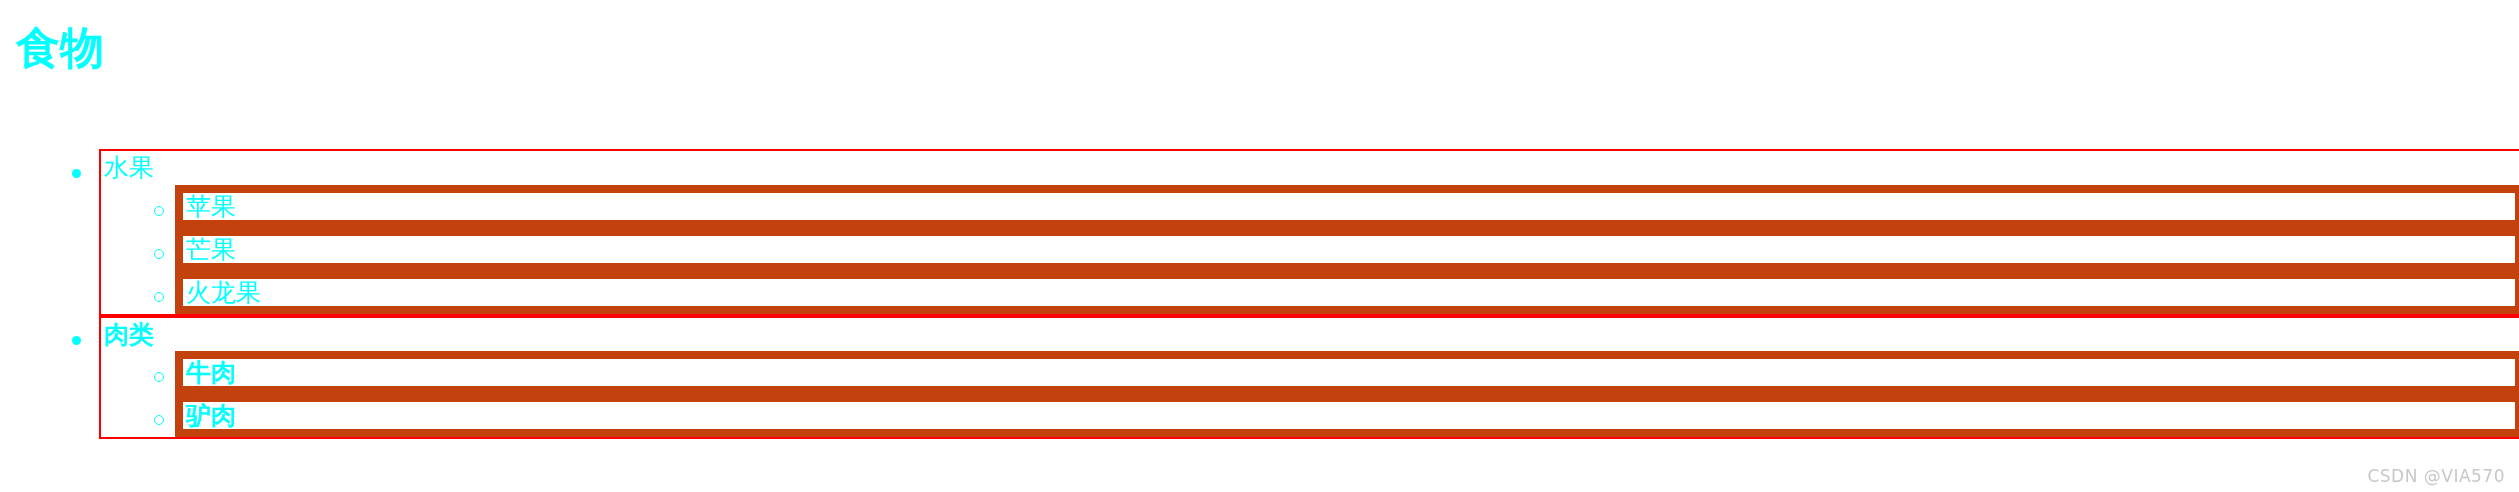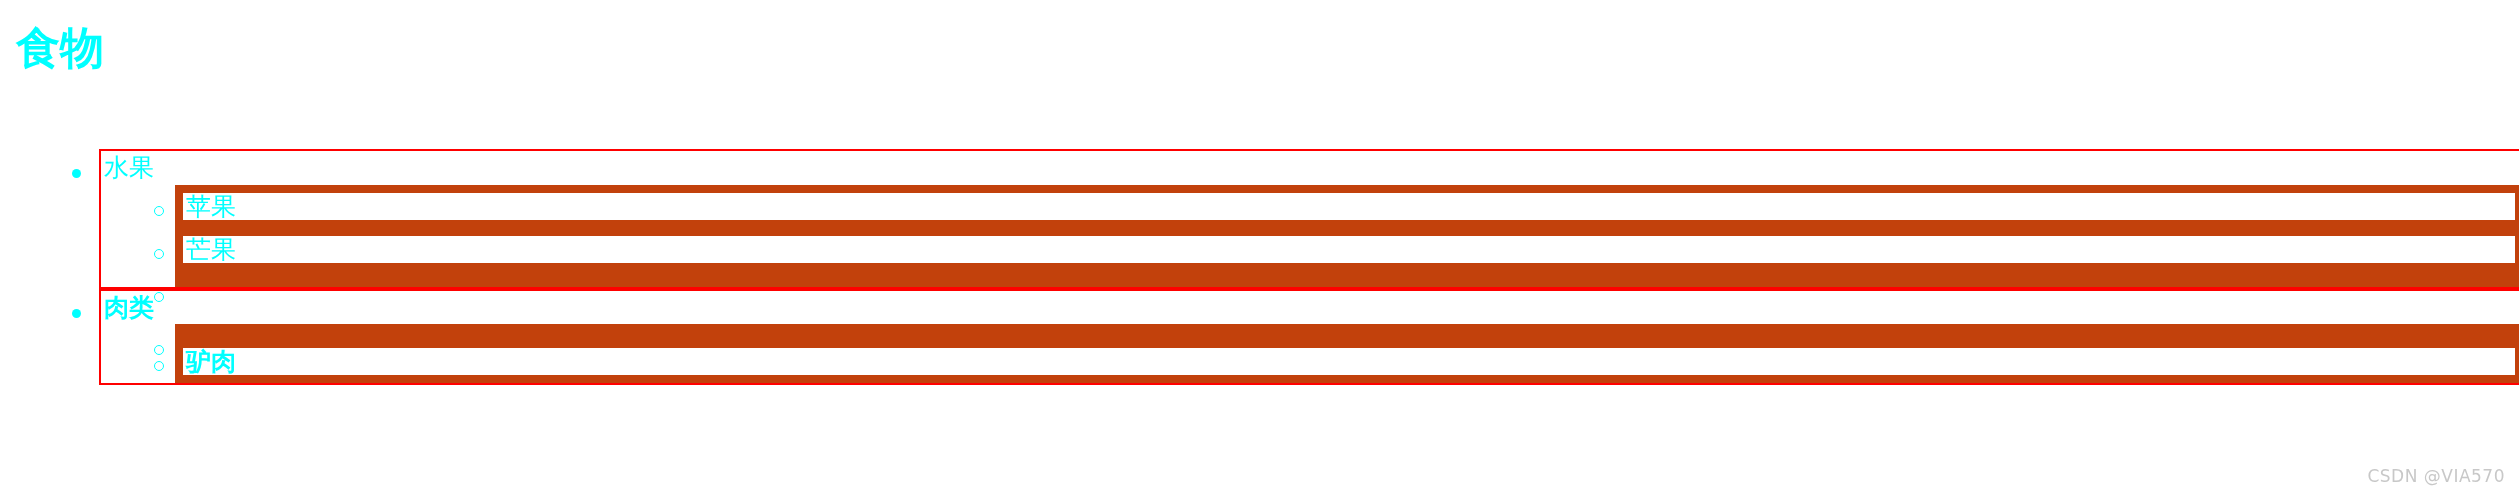--- a/index.html
+++ b/index.html
@@ -128,30 +128,32 @@
       <li class="lvl2-item">
         <span class="circle-marker"></span>
         <span class="lvl2-label">苹果</span>
       </li>
       <li class="lvl2-item">
         <span class="circle-marker"></span>
         <span class="lvl2-label">芒果</span>
       </li>
       <li class="lvl2-item">
         <span class="circle-marker"></span>
+        <span class="lvl2-label">火龙果</span>
       </li>
     </ul>
   </li>
 
   <li class="lvl1-item">
     <span class="disc-marker"></span>
     <span class="lvl1-label">肉类</span>
     <ul class="lvl2-list">
       <li class="lvl2-item">
         <span class="circle-marker"></span>
+        <span class="lvl2-label">牛肉</span>
       </li>
       <li class="lvl2-item">
         <span class="circle-marker"></span>
         <span class="lvl2-label">驴肉</span>
       </li>
     </ul>
   </li>
 
 </ul>
 

